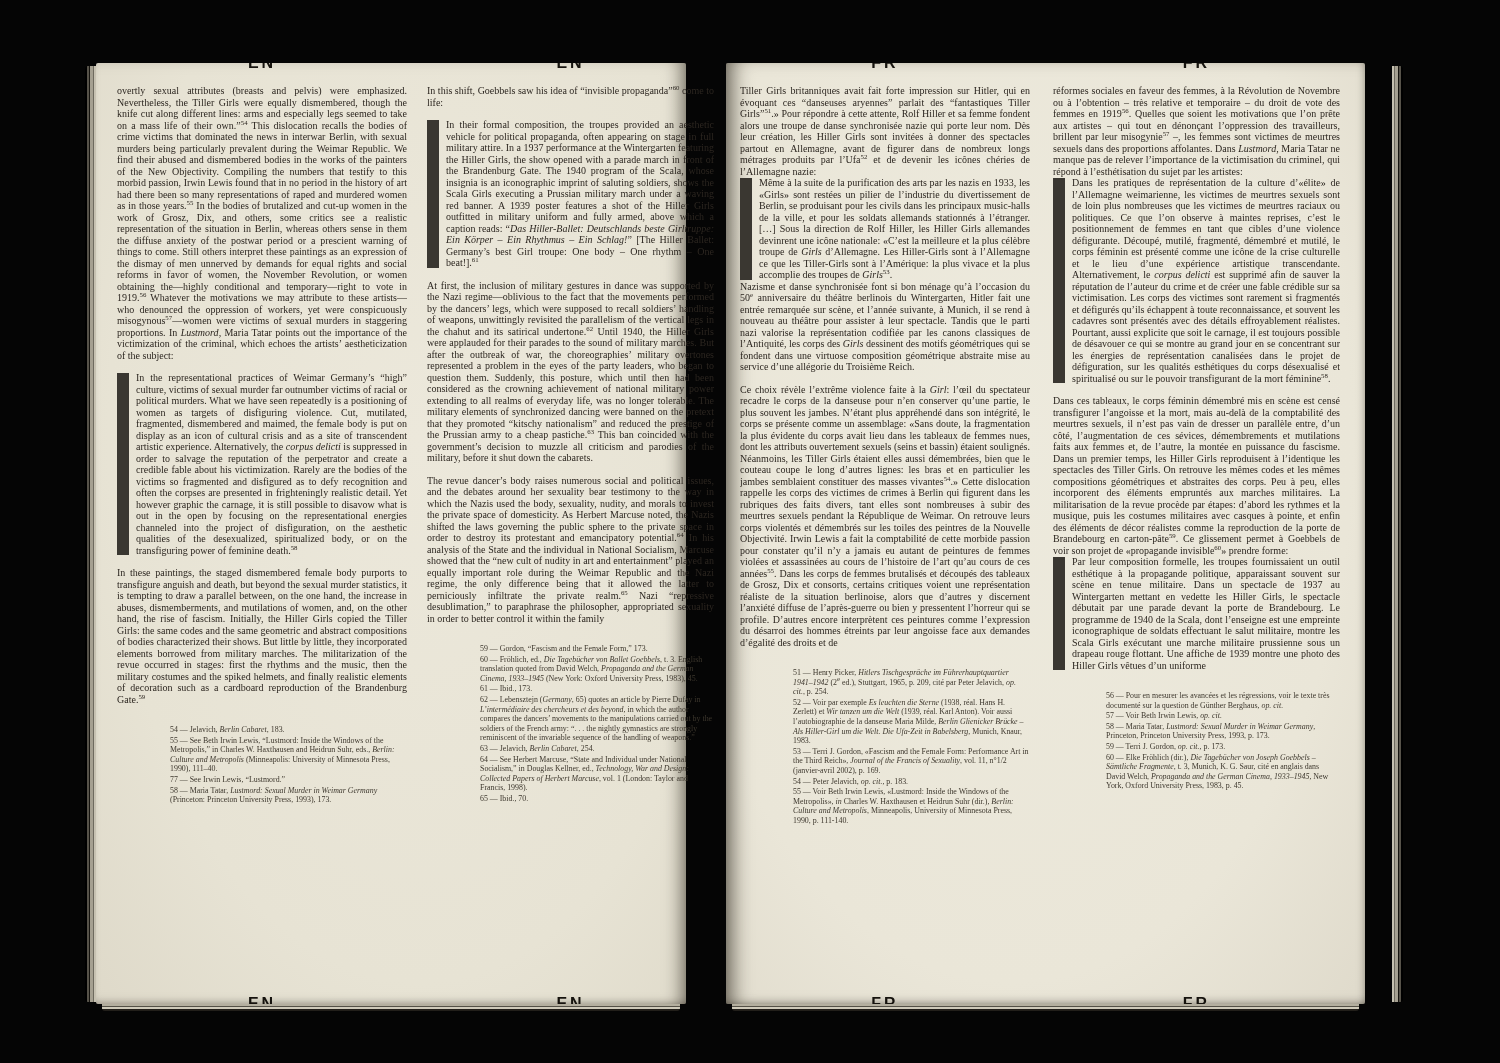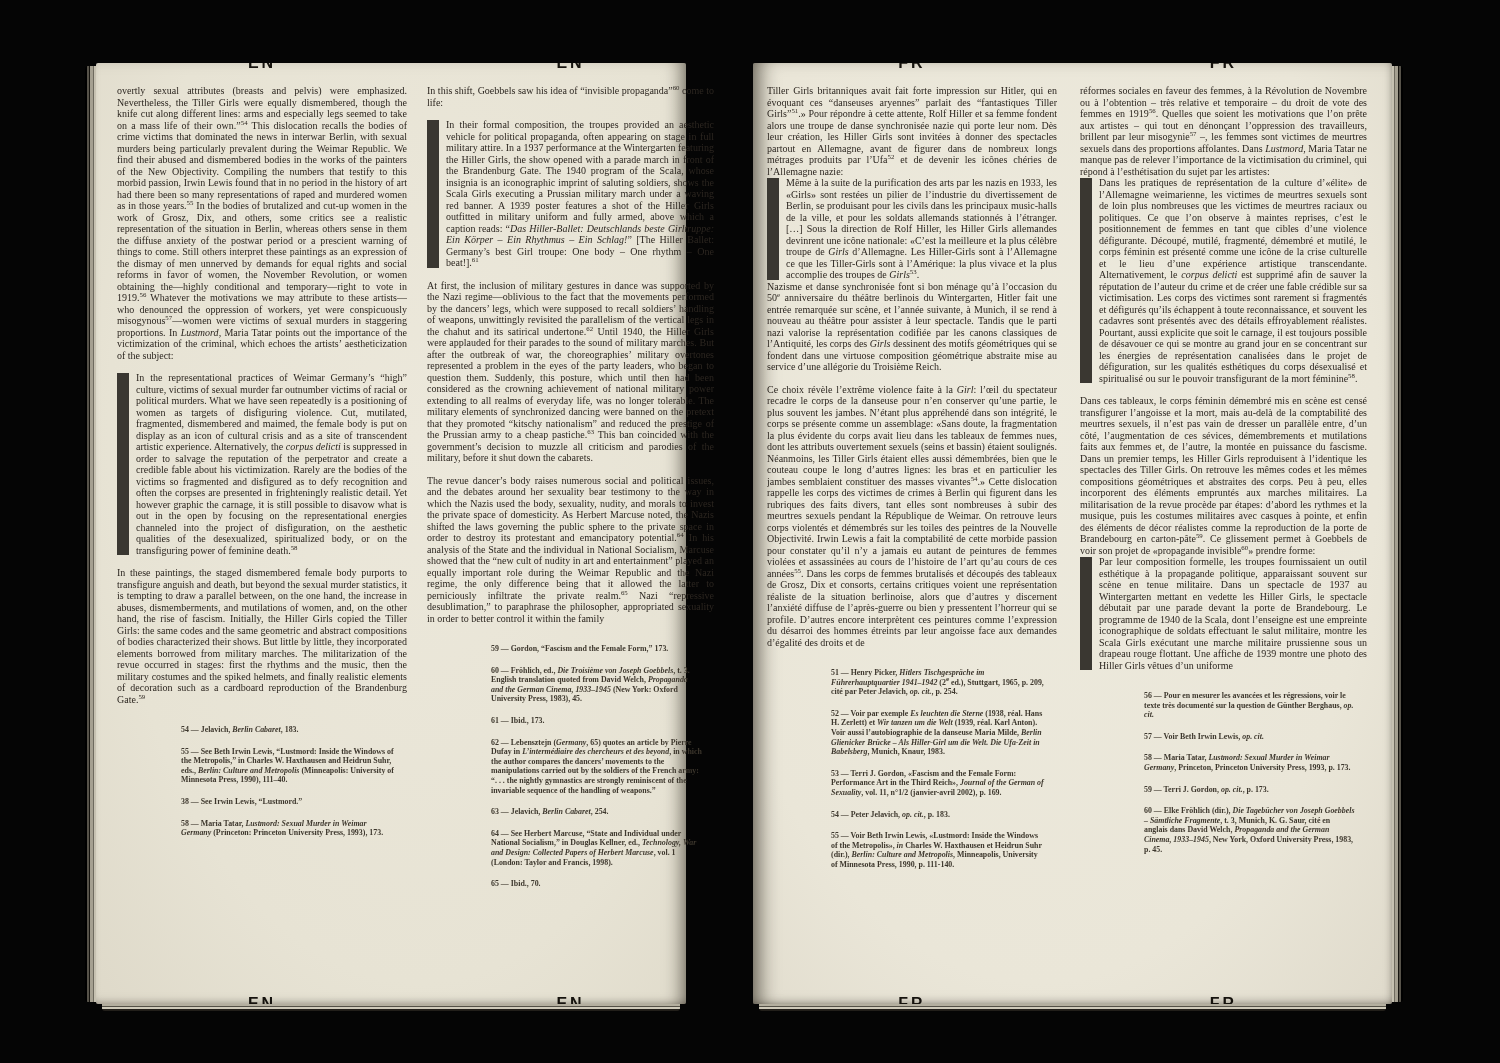--- a/index.html
+++ b/index.html
@@ -3,21 +3,21 @@
 <meta charset="utf-8">
 <style>
   html,body{margin:0;padding:0;background:#050505;}
   .spread{position:relative;width:1500px;height:1063px;background:#050505;overflow:hidden;
           font-family:"Liberation Serif", serif;}
   
   .page{position:absolute;top:63px;height:941px;border-radius:2px;}
   .page-left{left:96px;width:590px;
      background:radial-gradient(ellipse at 55% 40%, #ece8db 0%, #e7e3d4 68%, #ded9c9 100%);
      box-shadow:inset -14px 0 18px -10px rgba(20,15,5,.55), inset 0 -5px 8px -5px rgba(20,15,5,.35);}
-  .page-right{left:753px;width:639px;
+  .page-right{left:726px;width:639px;
      background:radial-gradient(ellipse at 45% 40%, #edeadd 0%, #eae6d8 68%, #dfdacb 100%);
      box-shadow:inset 16px 0 20px -10px rgba(20,15,5,.6), inset -6px 0 8px -6px rgba(20,15,5,.35), inset 0 -5px 8px -5px rgba(20,15,5,.35);}
   .page::after{content:"";position:absolute;left:6px;right:6px;bottom:-7px;height:7px;
      background:linear-gradient(180deg,#b4af9f 0 2px,#535046 2px 3px,#cfcaba 3px 5px,#221f1a 5px 7px);
      border-radius:0 0 3px 3px;}
   .stack{position:absolute;top:66px;height:936px;width:11px;}
   .stack-left{left:85px;border-radius:3px 0 0 3px;
      background:linear-gradient(90deg,#000 0 18%,#57534a 18% 36%,#16140f 36% 46%,#a5a091 46% 70%,#6e6a5e 70% 82%,#c6c1b1 82% 100%);}
   .stack-right{left:1392px;border-radius:0 3px 3px 0;
      background:linear-gradient(90deg,#c6c1b1 0 18%,#6e6a5e 18% 30%,#a5a091 30% 54%,#16140f 54% 64%,#57534a 64% 82%,#000 82% 100%);}
@@ -36,21 +36,21 @@
   
   .col{position:absolute;top:22px;height:912px;overflow:hidden;text-align:justify;
        font-size:10px;line-height:11.5px;color:#2c2620;}
   .col .para{margin:0 0 11px;}
   .col .bquote{position:relative;margin:0 0 11px;padding-left:19px;}
   .col .bquote::before{content:"";position:absolute;left:0;top:1px;bottom:1px;width:12px;background:#3a3731;}
   .col .tight{margin-bottom:0;}
   sup{font-size:6.8px;line-height:0;vertical-align:super;letter-spacing:0;}
   .footnotes{margin-top:20px;padding-left:52px;font-size:7.9px;line-height:9.6px;
              text-align:left;color:#3d372d;}
-  .fnote{margin:12px;font-weight:bold;}
+  .fnote{margin:1px;}
 </style>
 </head>
 <body>
 
 <div class="spread">
 
   <div class="stack stack-left"></div>
   <div class="stack stack-right"></div>
 
   <div class="page page-left">
@@ -61,32 +61,32 @@
         <span>EN</span>
       </div>
 
     <div class="col pos-a">
         <p class="para">overtly sexual attributes (breasts and pelvis) were emphasized. Nevertheless, the Tiller Girls were equally dismembered, though the knife cut along different lines: arms and especially legs seemed to take on a mass life of their own.”<sup>54</sup> This dislocation recalls the bodies of crime victims that dominated the news in interwar Berlin, with sexual murders being particularly prevalent during the Weimar Republic. We find their abused and dismembered bodies in the works of the painters of the New Objectivity. Compiling the numbers that testify to this morbid passion, Irwin Lewis found that in no period in the history of art had there been so many representations of raped and murdered women as in those years.<sup>55</sup> In the bodies of brutalized and cut-up women in the work of Grosz, Dix, and others, some critics see a realistic representation of the situation in Berlin, whereas others sense in them the diffuse anxiety of the postwar period or a prescient warning of things to come. Still others interpret these paintings as an expression of the dismay of men unnerved by demands for equal rights and social reforms in favor of women, the November Revolution, or women obtaining the—highly conditional and temporary—right to vote in 1919.<sup>56</sup> Whatever the motivations we may attribute to these artists—who denounced the oppression of workers, yet were conspicuously misogynous<sup>57</sup>—women were victims of sexual murders in staggering proportions. In <i>Lustmord</i>, Maria Tatar points out the importance of the victimization of the criminal, which echoes the artists’ aestheticization of the subject:</p>
         <p class="bquote">In the representational practices of Weimar Germany’s “high” culture, victims of sexual murder far outnumber victims of racial or political murders. What we have seen repeatedly is a positioning of women as targets of disfiguring violence. Cut, mutilated, fragmented, dismembered and maimed, the female body is put on display as an icon of cultural crisis and as a site of transcendent artistic experience. Alternatively, the <i>corpus delicti</i> is suppressed in order to salvage the reputation of the perpetrator and create a credible fable about his victimization. Rarely are the bodies of the victims so fragmented and disfigured as to defy recognition and often the corpses are presented in frighteningly realistic detail. Yet however graphic the carnage, it is still possible to disavow what is out in the open by focusing on the representational energies channeled into the project of disfiguration, on the aesthetic qualities of the desexualized, spiritualized body, or on the transfiguring power of feminine death.<sup>58</sup></p>
         <p class="para">In these paintings, the staged dismembered female body purports to transfigure anguish and death, but beyond the sexual murder statistics, it is tempting to draw a parallel between, on the one hand, the increase in abuses, dismemberments, and mutilations of women, and, on the other hand, the rise of fascism. Initially, the Hiller Girls copied the Tiller Girls: the same codes and the same geometric and abstract compositions of bodies characterized their shows. But little by little, they incorporated elements borrowed from military marches. The militarization of the revue occurred in stages: first the rhythms and the music, then the military costumes and the spiked helmets, and finally realistic elements of decoration such as a cardboard reproduction of the Brandenburg Gate.<sup>59</sup></p>
         <div class="footnotes">
           <p class="fnote">54 — Jelavich, <i>Berlin Cabaret</i>, 183.</p>
           <p class="fnote">55 — See Beth Irwin Lewis, “Lustmord: Inside the Windows of the Metropolis,” in Charles W. Haxthausen and Heidrun Suhr, eds., <i>Berlin: Culture and Metropolis</i> (Minneapolis: University of Minnesota Press, 1990), 111–40.</p>
-          <p class="fnote">38 — See Irwin Lewis, “Lustmord.”</p>
+          <p class="fnote">77 — See Irwin Lewis, “Lustmord.”</p>
           <p class="fnote">58 — Maria Tatar, <i>Lustmord: Sexual Murder in Weimar Germany</i> (Princeton: Princeton University Press, 1993), 173.</p>
         </div>
       </div>
     <div class="col pos-b">
         <p class="para">In this shift, Goebbels saw his idea of “invisible propaganda”<sup>60</sup> come to life:</p>
         <p class="bquote">In their formal composition, the troupes provided an aesthetic vehicle for political propaganda, often appearing on stage in full military attire. In a 1937 performance at the Wintergarten featuring the Hiller Girls, the show opened with a parade march in front of the Brandenburg Gate. The 1940 program of the Scala, whose insignia is an iconographic imprint of saluting soldiers, shows the Scala Girls executing a Prussian military march under a waving red banner. A 1939 poster features a shot of the Hiller Girls outfitted in military uniform and fully armed, above which a caption reads: “<i>Das Hiller-Ballet: Deutschlands beste Girltruppe: Ein Körper – Ein Rhythmus – Ein Schlag!</i>” [The Hiller Ballet: Germany’s best Girl troupe: One body – One rhythm – One beat!].<sup>61</sup></p>
         <p class="para">At first, the inclusion of military gestures in dance was supported by the Nazi regime—oblivious to the fact that the movements performed by the dancers’ legs, which were supposed to recall soldiers’ handling of weapons, unwittingly revisited the parallelism of the vertical legs in the chahut and its satirical undertone.<sup>62</sup> Until 1940, the Hiller Girls were applauded for their parades to the sound of military marches. But after the outbreak of war, the choreographies’ military overtones represented a problem in the eyes of the party leaders, who began to question them. Suddenly, this posture, which until then had been considered as the crowning achievement of national military power extending to all realms of everyday life, was no longer tolerable. The military elements of synchronized dancing were banned on the pretext that they promoted “kitschy nationalism” and reduced the prestige of the Prussian army to a cheap pastiche.<sup>63</sup> This ban coincided with the government’s decision to muzzle all criticism and parodies of the military, before it shut down the cabarets.</p>
         <p class="para">The revue dancer’s body raises numerous social and political issues, and the debates around her sexuality bear testimony to the way in which the Nazis used the body, sexuality, nudity, and morals to invest the private space of domesticity. As Herbert Marcuse noted, the Nazis shifted the laws governing the public sphere to the private space in order to destroy its protestant and emancipatory potential.<sup>64</sup> In his analysis of the State and the individual in National Socialism, Marcuse showed that the “new cult of nudity in art and entertainment” played an equally important role during the Weimar Republic and the Nazi regime, the only difference being that it allowed the latter to perniciously infiltrate the private realm.<sup>65</sup> Nazi “repressive desublimation,” to paraphrase the philosopher, appropriated sexuality in order to better control it within the family</p>
         <div class="footnotes">
           <p class="fnote">59 — Gordon, “Fascism and the Female Form,” 173.</p>
-          <p class="fnote">60 — Fröhlich, ed., <i>Die Troisième von Joseph Goebbels</i>, t. 3. English translation quoted from David Welch, <i>Propaganda and the German Cinema, 1933–1945</i> (New York: Oxford University Press, 1983), 45.</p>
+          <p class="fnote">60 — Fröhlich, ed., <i>Die Tagebücher von Ballet Goebbels</i>, t. 3. English translation quoted from David Welch, <i>Propaganda and the German Cinema, 1933–1945</i> (New York: Oxford University Press, 1983), 45.</p>
           <p class="fnote">61 — Ibid., 173.</p>
           <p class="fnote">62 — Lebensztejn (<i>Germany</i>, 65) quotes an article by Pierre Dufay in <i>L’intermédiaire des chercheurs et des beyond</i>, in which the author compares the dancers’ movements to the manipulations carried out by the soldiers of the French army: “. . . the nightly gymnastics are strongly reminiscent of the invariable sequence of the handling of weapons.”</p>
           <p class="fnote">63 — Jelavich, <i>Berlin Cabaret</i>, 254.</p>
           <p class="fnote">64 — See Herbert Marcuse, “State and Individual under National Socialism,” in Douglas Kellner, ed., <i>Technology, War and Design: Collected Papers of Herbert Marcuse</i>, vol. 1 (London: Taylor and Francis, 1998).</p>
           <p class="fnote">65 — Ibid., 70.</p>
         </div>
       </div>
 
     <div class="marker m-bot pos-a">
         <span>EN</span>
@@ -105,21 +105,21 @@
       </div>
 
     <div class="col pos-a">
         <p class="para tight">Tiller Girls britanniques avait fait forte impression sur Hitler, qui en évoquant ces “danseuses aryennes” parlait des “fantastiques Tiller Girls”<sup>51</sup>.» Pour répondre à cette attente, Rolf Hiller et sa femme fondent alors une troupe de danse synchronisée nazie qui porte leur nom. Dès leur création, les Hiller Girls sont invitées à donner des spectacles partout en Allemagne, avant de figurer dans de nombreux longs métrages produits par l’Ufa<sup>52</sup> et de devenir les icônes chéries de l’Allemagne nazie:</p>
         <p class="bquote tight">Même à la suite de la purification des arts par les nazis en 1933, les «Girls» sont restées un pilier de l’industrie du divertissement de Berlin, se produisant pour les civils dans les principaux music-halls de la ville, et pour les soldats allemands stationnés à l’étranger. […] Sous la direction de Rolf Hiller, les Hiller Girls allemandes devinrent une icône nationale: «C’est la meilleure et la plus célèbre troupe de <i>Girls</i> d’Allemagne. Les Hiller-Girls sont à l’Allemagne ce que les Tiller-Girls sont à l’Amérique: la plus vivace et la plus accomplie des troupes de <i>Girls</i><sup>53</sup>.</p>
         <p class="para">Nazisme et danse synchronisée font si bon ménage qu’à l’occasion du 50<sup>e</sup> anniversaire du théâtre berlinois du Wintergarten, Hitler fait une entrée remarquée sur scène, et l’année suivante, à Munich, il se rend à nouveau au théâtre pour assister à leur spectacle. Tandis que le parti nazi valorise la représentation codifiée par les canons classiques de l’Antiquité, les corps des <i>Girls</i> dessinent des motifs géométriques qui se fondent dans une virtuose composition géométrique abstraite mise au service d’une allégorie du Troisième Reich.</p>
         <p class="para">Ce choix révèle l’extrême violence faite à la <i>Girl</i>: l’œil du spectateur recadre le corps de la danseuse pour n’en conserver qu’une partie, le plus souvent les jambes. N’étant plus appréhendé dans son intégrité, le corps se présente comme un assemblage: «Sans doute, la fragmentation la plus évidente du corps avait lieu dans les tableaux de femmes nues, dont les attributs ouvertement sexuels (seins et bassin) étaient soulignés. Néanmoins, les Tiller Girls étaient elles aussi démembrées, bien que le couteau coupe le long d’autres lignes: les bras et en particulier les jambes semblaient constituer des masses vivantes<sup>54</sup>.» Cette dislocation rappelle les corps des victimes de crimes à Berlin qui figurent dans les rubriques des faits divers, tant elles sont nombreuses à subir des meurtres sexuels pendant la République de Weimar. On retrouve leurs corps violentés et démembrés sur les toiles des peintres de la Nouvelle Objectivité. Irwin Lewis a fait la comptabilité de cette morbide passion pour constater qu’il n’y a jamais eu autant de peintures de femmes violées et assassinées au cours de l’histoire de l’art qu’au cours de ces années<sup>55</sup>. Dans les corps de femmes brutalisés et découpés des tableaux de Grosz, Dix et consorts, certains critiques voient une représentation réaliste de la situation berlinoise, alors que d’autres y discernent l’anxiété diffuse de l’après-guerre ou bien y pressentent l’horreur qui se profile. D’autres encore interprètent ces peintures comme l’expression du désarroi des hommes étreints par leur angoisse face aux demandes d’égalité des droits et de</p>
         <div class="footnotes">
           <p class="fnote">51 — Henry Picker, <i>Hitlers Tischgespräche im Führerhauptquartier 1941–1942</i> (2<sup>e</sup> ed.), Stuttgart, 1965, p. 209, cité par Peter Jelavich, <i>op. cit.</i>, p. 254.</p>
           <p class="fnote">52 — Voir par exemple <i>Es leuchten die Sterne</i> (1938, réal. Hans H. Zerlett) et <i>Wir tanzen um die Welt</i> (1939, réal. Karl Anton). Voir aussi l’autobiographie de la danseuse Maria Milde, <i>Berlin Glienicker Brücke – Als Hiller-Girl um die Welt. Die Ufa-Zeit in Babelsberg</i>, Munich, Knaur, 1983.</p>
-          <p class="fnote">53 — Terri J. Gordon, «Fascism and the Female Form: Performance Art in the Third Reich», <i>Journal of the German of Sexuality</i>, vol. 11, n°1/2 (janvier-avril 2002), p. 169.</p>
+          <p class="fnote">53 — Terri J. Gordon, «Fascism and the Female Form: Performance Art in the Third Reich», <i>Journal of the Francis of Sexuality</i>, vol. 11, n°1/2 (janvier-avril 2002), p. 169.</p>
           <p class="fnote">54 — Peter Jelavich, <i>op. cit.</i>, p. 183.</p>
           <p class="fnote">55 — Voir Beth Irwin Lewis, «Lustmord: Inside the Windows of the Metropolis», <i>in</i> Charles W. Haxthausen et Heidrun Suhr (dir.), <i>Berlin: Culture and Metropolis</i>, Minneapolis, University of Minnesota Press, 1990, p. 111-140.</p>
         </div>
       </div>
     <div class="col pos-b">
         <p class="para tight">réformes sociales en faveur des femmes, à la Révolution de Novembre ou à l’obtention – très relative et temporaire – du droit de vote des femmes en 1919<sup>56</sup>. Quelles que soient les motivations que l’on prête aux artistes – qui tout en dénonçant l’oppression des travailleurs, brillent par leur misogynie<sup>57</sup> –, les femmes sont victimes de meurtres sexuels dans des proportions affolantes. Dans <i>Lustmord</i>, Maria Tatar ne manque pas de relever l’importance de la victimisation du criminel, qui répond à l’esthétisation du sujet par les artistes:</p>
         <p class="bquote">Dans les pratiques de représentation de la culture d’«élite» de l’Allemagne weimarienne, les victimes de meurtres sexuels sont de loin plus nombreuses que les victimes de meurtres raciaux ou politiques. Ce que l’on observe à maintes reprises, c’est le positionnement de femmes en tant que cibles d’une violence défigurante. Découpé, mutilé, fragmenté, démembré et mutilé, le corps féminin est présenté comme une icône de la crise culturelle et le lieu d’une expérience artistique transcendante. Alternativement, le <i>corpus delicti</i> est supprimé afin de sauver la réputation de l’auteur du crime et de créer une fable crédible sur sa victimisation. Les corps des victimes sont rarement si fragmentés et défigurés qu’ils échappent à toute reconnaissance, et souvent les cadavres sont présentés avec des détails effroyablement réalistes. Pourtant, aussi explicite que soit le carnage, il est toujours possible de désavouer ce qui se montre au grand jour en se concentrant sur les énergies de représentation canalisées dans le projet de défiguration, sur les qualités esthétiques du corps désexualisé et spiritualisé ou sur le pouvoir transfigurant de la mort féminine<sup>58</sup>.</p>
         <p class="para tight">Dans ces tableaux, le corps féminin démembré mis en scène est censé transfigurer l’angoisse et la mort, mais au-delà de la comptabilité des meurtres sexuels, il n’est pas vain de dresser un parallèle entre, d’un côté, l’augmentation de ces sévices, démembrements et mutilations faits aux femmes et, de l’autre, la montée en puissance du fascisme. Dans un premier temps, les Hiller Girls reproduisent à l’identique les spectacles des Tiller Girls. On retrouve les mêmes codes et les mêmes compositions géométriques et abstraites des corps. Peu à peu, elles incorporent des éléments empruntés aux marches militaires. La militarisation de la revue procède par étapes: d’abord les rythmes et la musique, puis les costumes militaires avec casques à pointe, et enfin des éléments de décor réalistes comme la reproduction de la porte de Brandebourg en carton-pâte<sup>59</sup>. Ce glissement permet à Goebbels de voir son projet de «propagande invisible<sup>60</sup>» prendre forme:</p>
         <p class="bquote">Par leur composition formelle, les troupes fournissaient un outil esthétique à la propagande politique, apparaissant souvent sur scène en tenue militaire. Dans un spectacle de 1937 au Wintergarten mettant en vedette les Hiller Girls, le spectacle débutait par une parade devant la porte de Brandebourg. Le programme de 1940 de la Scala, dont l’enseigne est une empreinte iconographique de soldats effectuant le salut militaire, montre les Scala Girls exécutant une marche militaire prussienne sous un drapeau rouge flottant. Une affiche de 1939 montre une photo des Hiller Girls vêtues d’un uniforme</p>
         <div class="footnotes">

